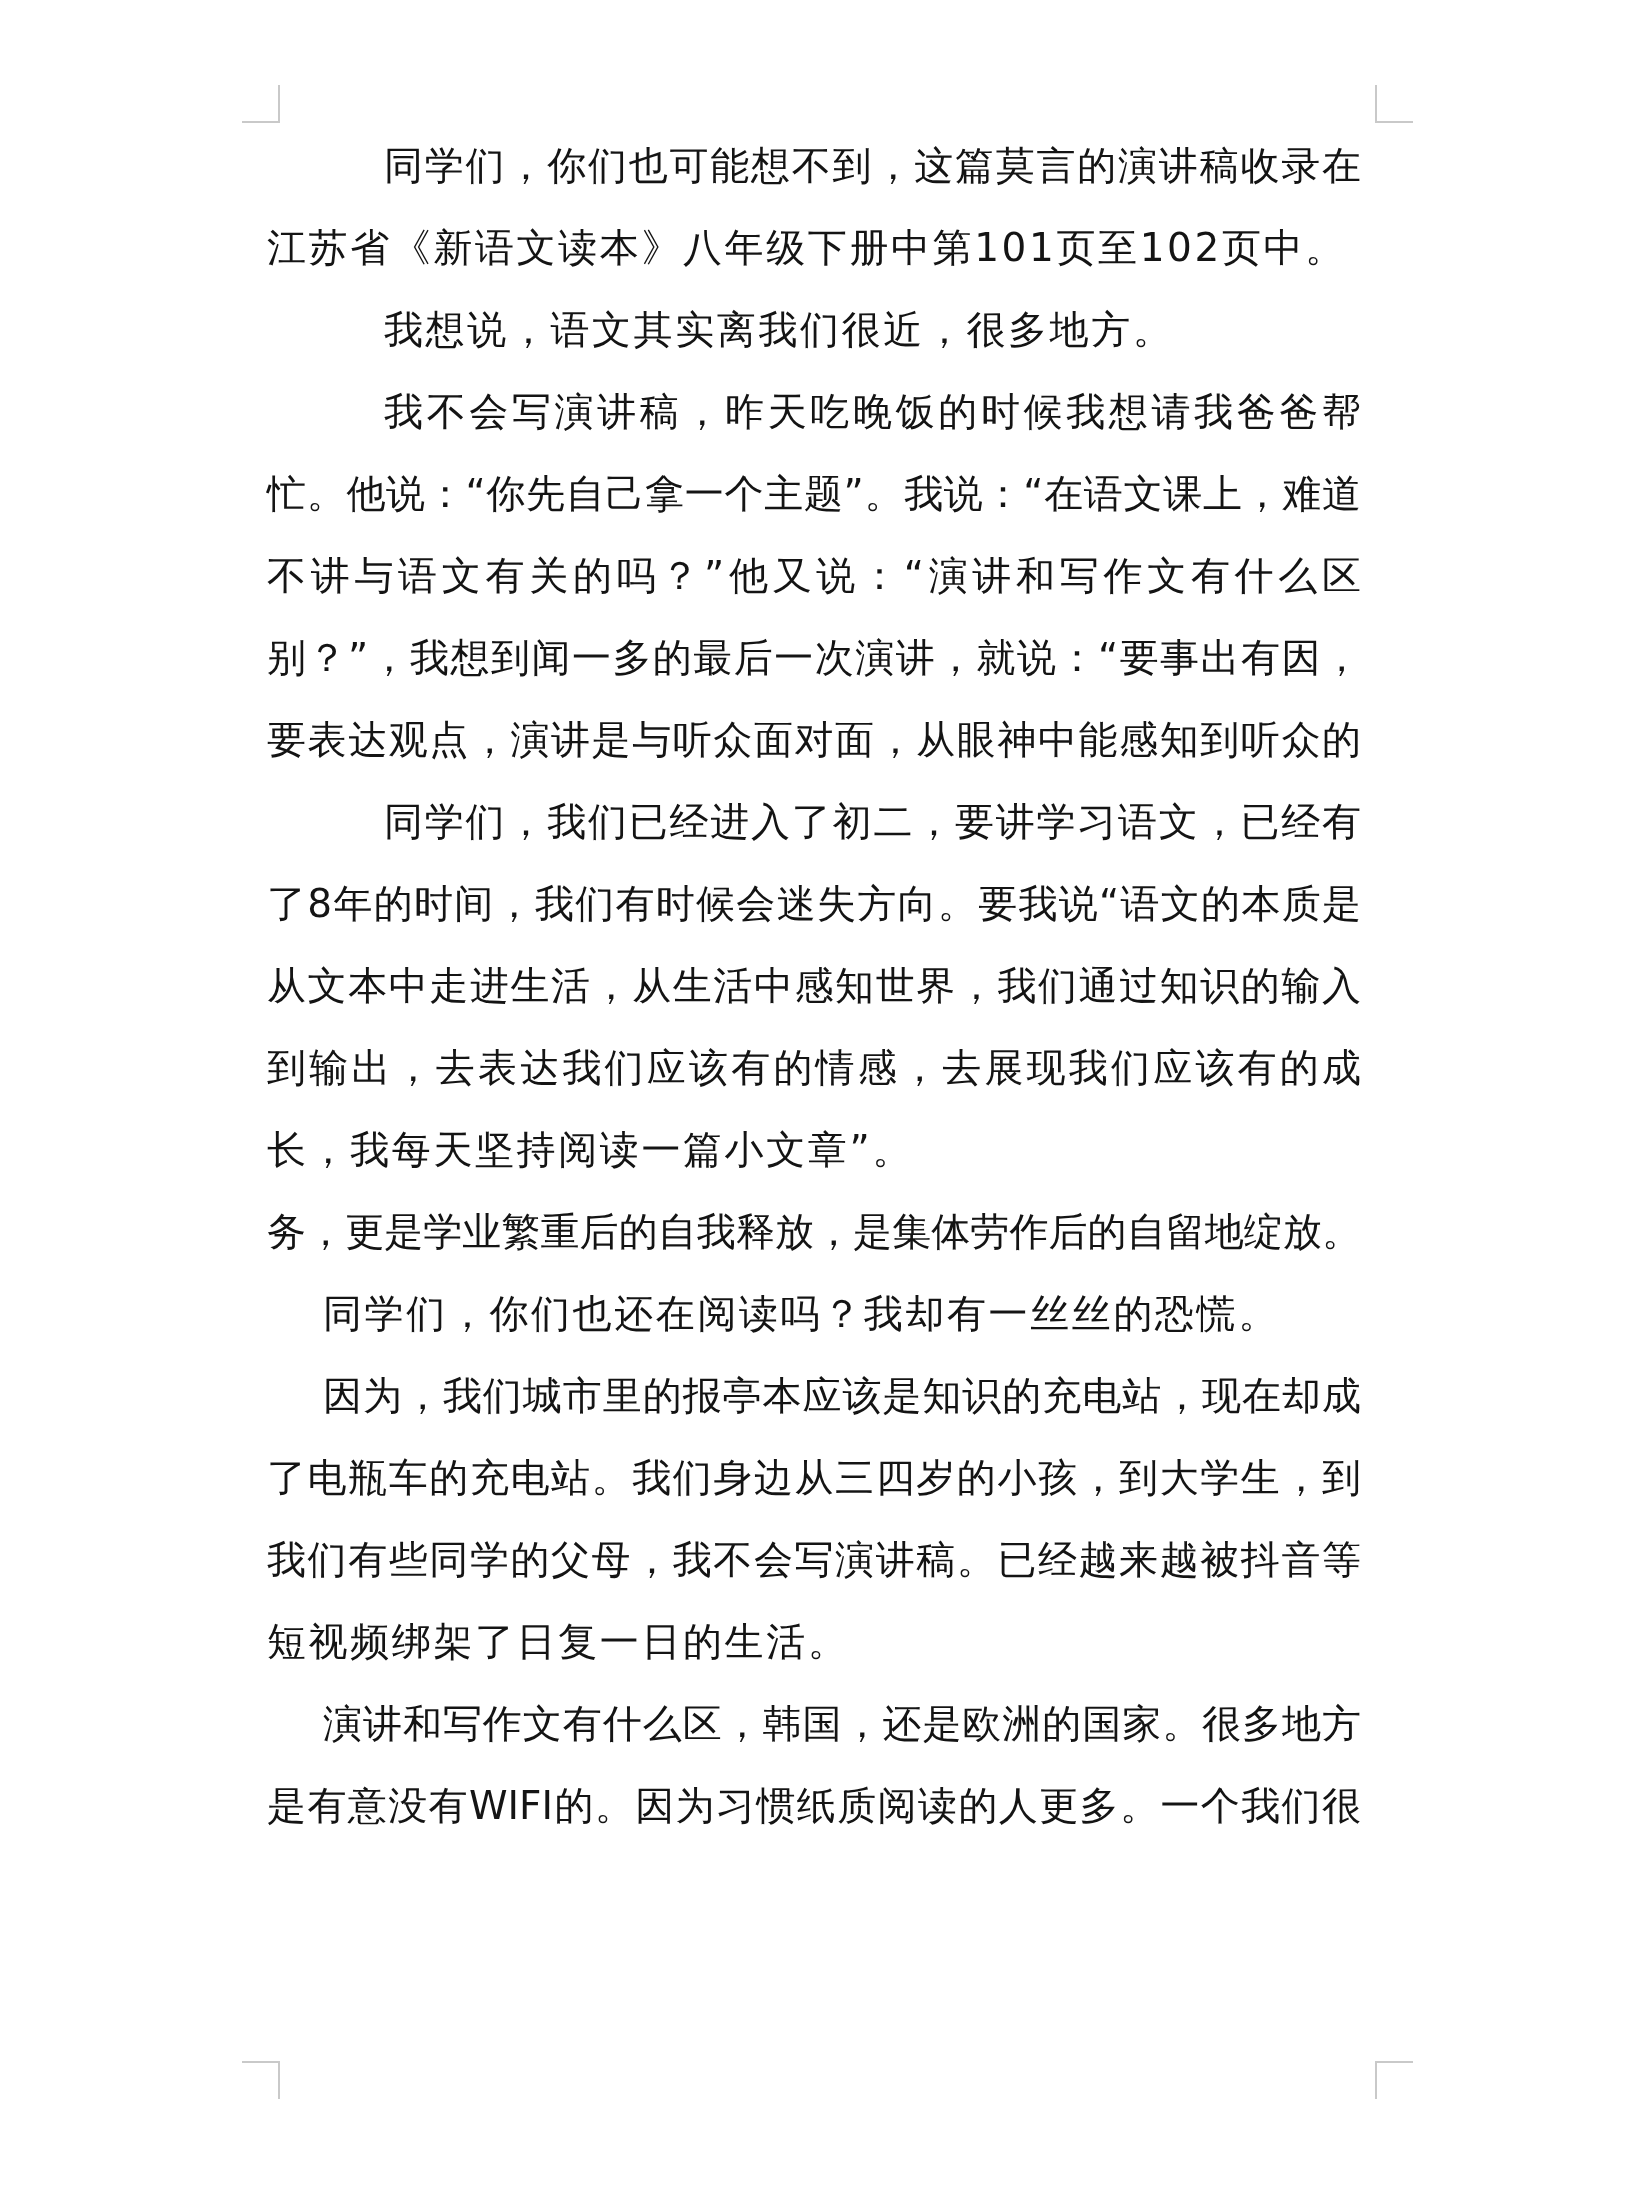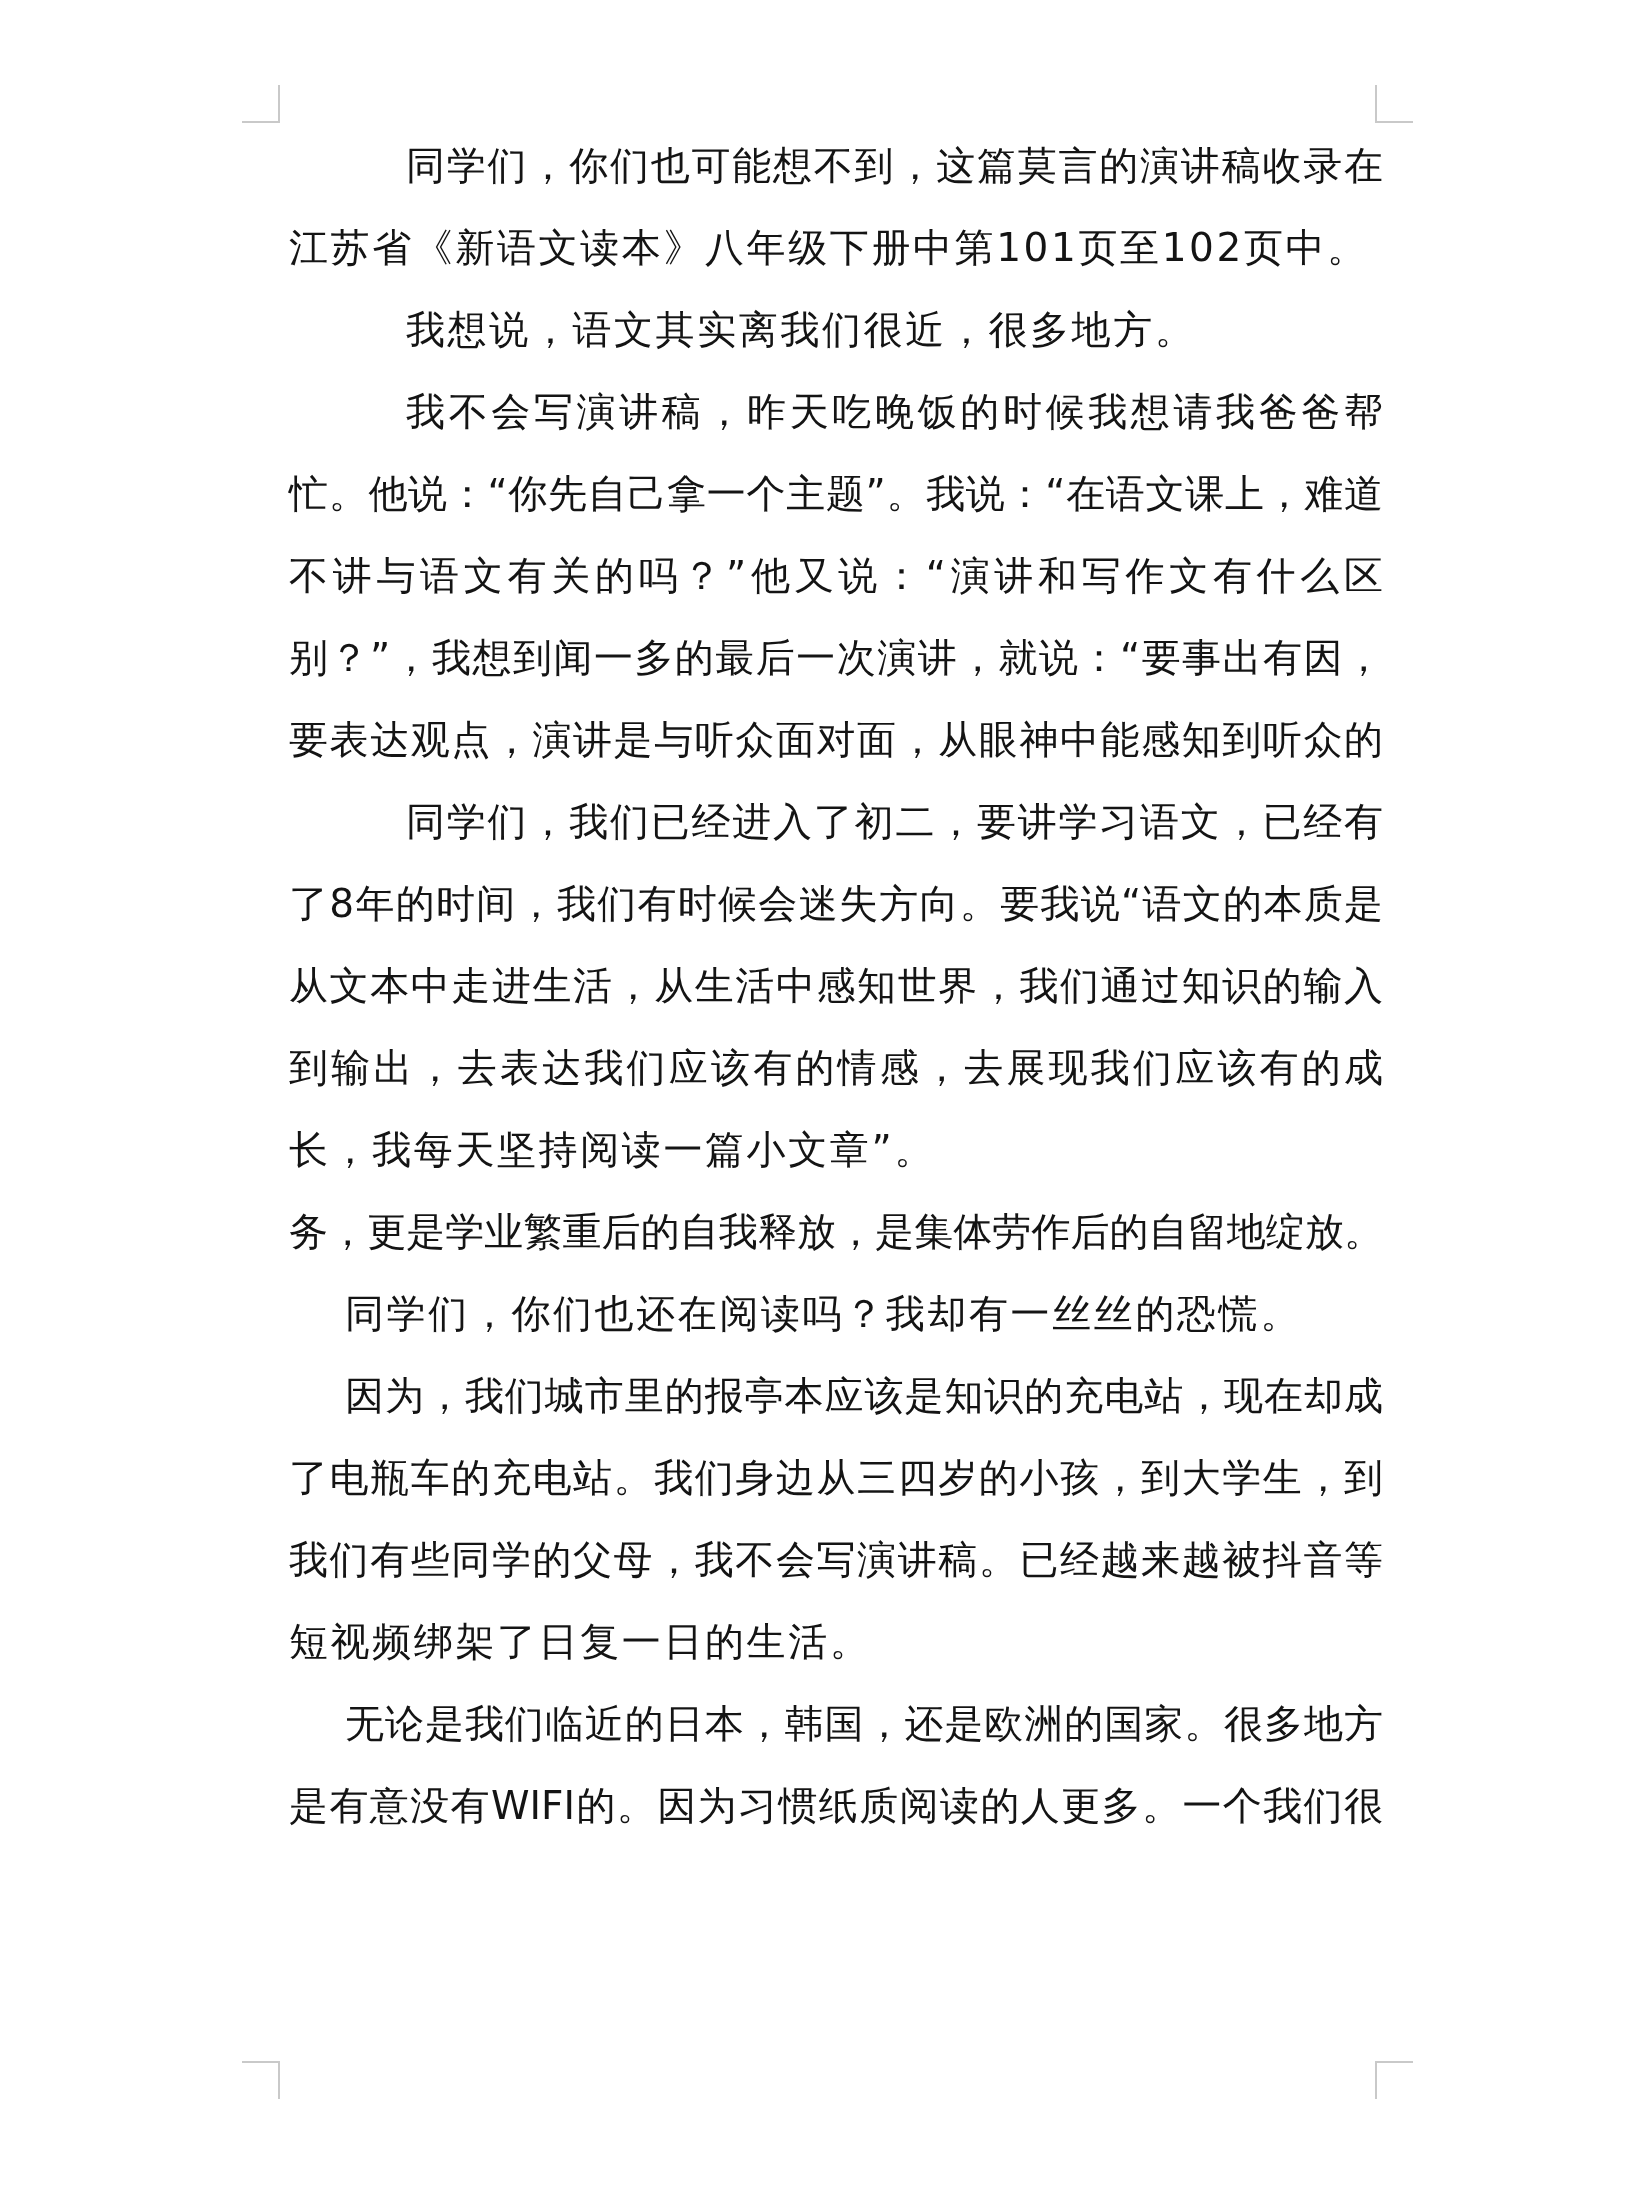--- a/index.html
+++ b/index.html
@@ -34,21 +34,21 @@
   .corner.tl { left: 242px; top: 85px; border-right-width: 2.6px; border-bottom-width: 2.6px; }
   
   .corner.tr { left: 1375px; top: 85px; border-left-width: 2.6px; border-bottom-width: 2.6px; }
   
   .corner.bl { left: 242px; top: 2061px; border-right-width: 2.6px; border-top-width: 2.6px; }
   
   .corner.br { left: 1375px; top: 2061px; border-left-width: 2.6px; border-top-width: 2.6px; }
 
   .body-text {
     position: absolute;
-    left: 289px;
+    left: 267px;
     top: 125px;
     width: 1094px;
   }
   .line {
     height: 82px;
     line-height: 82px;
     font-size: 39px;
     white-space: nowrap;
     overflow: visible;
     text-align: justify;
@@ -92,17 +92,17 @@
 
     <div class="line">务，更是学业繁重后的自我释放，是集体劳作后的自留地绽放。</div>
 
     <div class="line indent-1 last">同学们，你们也还在阅读吗？我却有一丝丝的恐慌。</div>
 
     <div class="line indent-1">因为，我们城市里的报亭本应该是知识的充电站，现在却成</div>
     <div class="line">了电瓶车的充电站。我们身边从三四岁的小孩，到大学生，到</div>
     <div class="line">我们有些同学的父母，我不会写演讲稿。已经越来越被抖音等</div>
     <div class="line last">短视频绑架了日复一日的生活。</div>
 
-    <div class="line indent-1">无论是我们临近的日本，韩国，还是欧洲的国家。很多地方</div>
+    <div class="line indent-1">演讲和写作文有什么区，韩国，还是欧洲的国家。很多地方</div>
     <div class="line">是有意没有WIFI的。因为习惯纸质阅读的人更多。一个我们很</div>
   </div>
 </div>
 
 
 </body></html>

